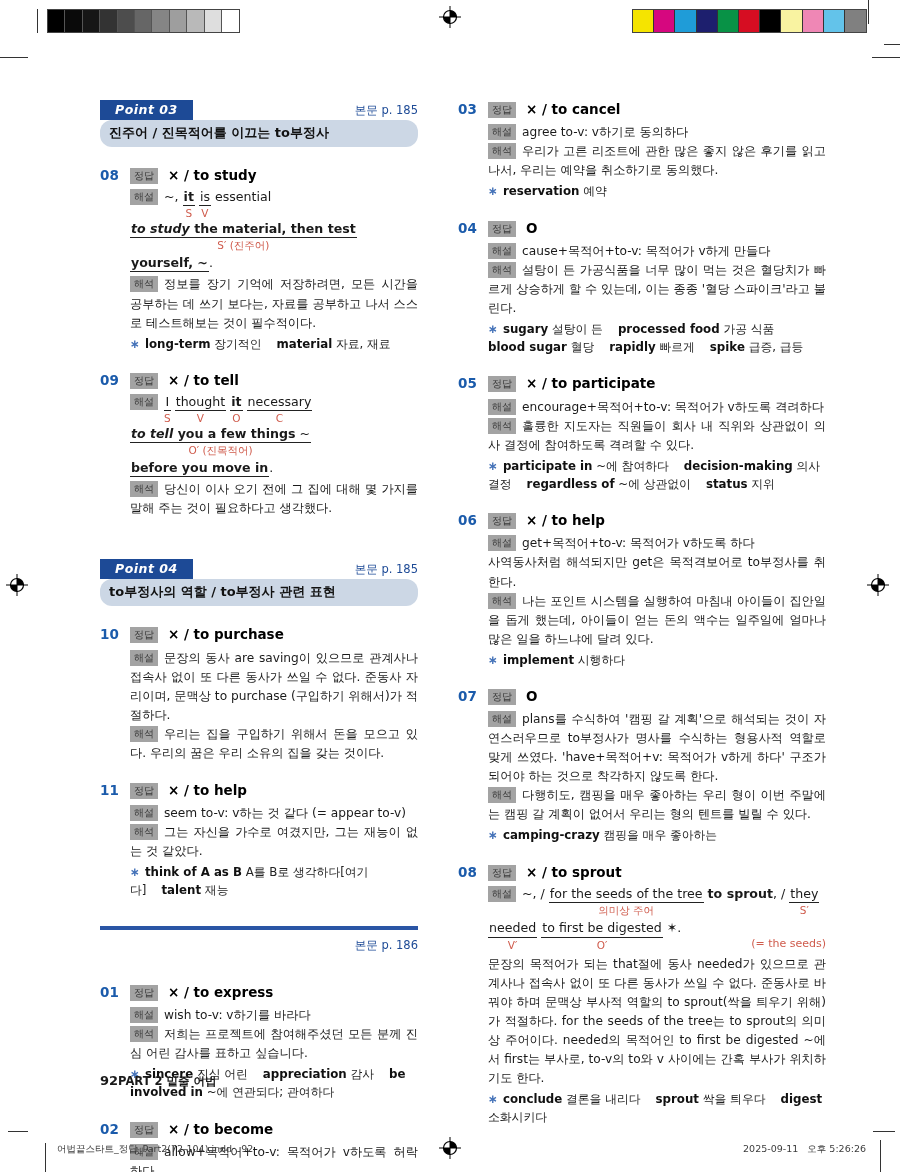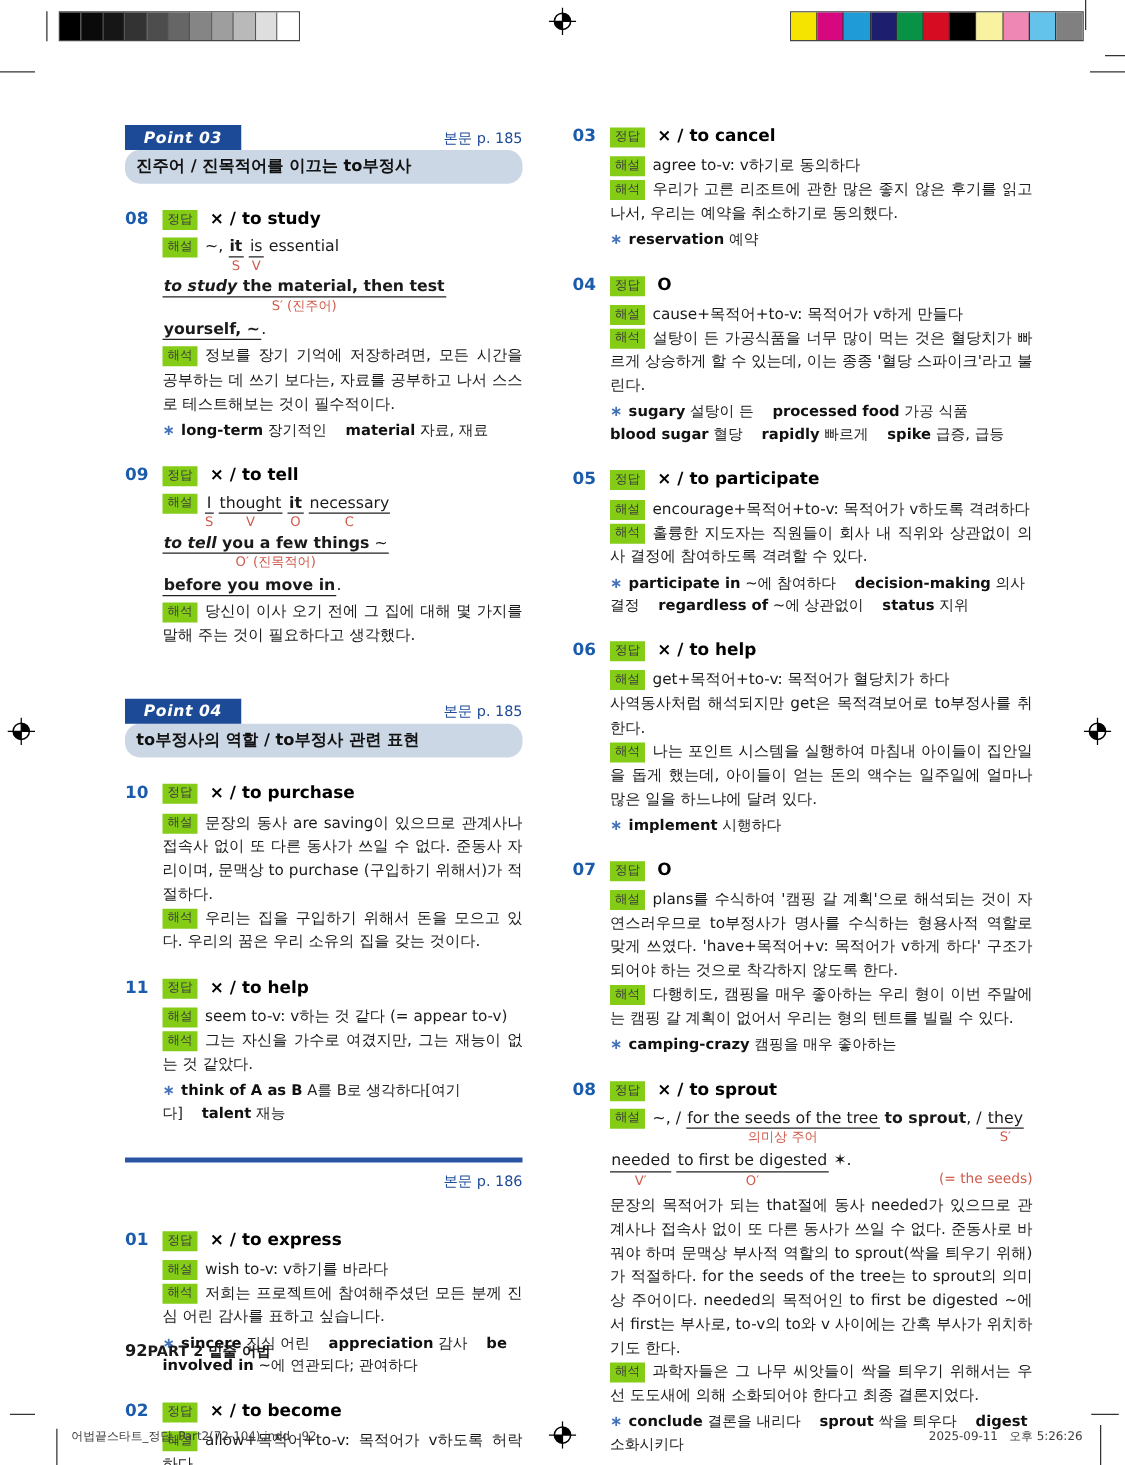--- a/index.html
+++ b/index.html
@@ -33,37 +33,37 @@
     background:linear-gradient(180deg,#2f5fae 0%,#1c3d82 55%,#142c63 100%);
     border-radius:5px 5px 12px 5px;color:#fff;display:flex;align-items:center;
     padding:0 16px;box-sizing:border-box;}
   .unit-main{font-size:22px;font-weight:700;letter-spacing:1px;}
   .unit-div{margin:0 10px;opacity:.55;font-size:17px;font-weight:400;}
   .unit-sub{font-size:15px;font-weight:700;font-style:italic;}
   .unit-head .pagref{top:12px;}
   
   .item{position:relative;padding-left:30px;margin-bottom:17px;font-size:12.2px;line-height:1.56;}
   .num{position:absolute;left:0;top:0;color:#1b5bab;font-weight:700;font-size:13.5px;}
-  .tag{display:inline-block;background:#84cc16;color:#3a3a3a;font-size:10px;line-height:1.5;
+  .tag{display:inline-block;background:#a3a3a3;color:#3a3a3a;font-size:10px;line-height:1.5;
     padding:0 4px 1px;margin-right:6px;position:relative;top:-1px;white-space:nowrap;}
   .ans{font-weight:700;font-size:13.5px;color:#000;}
   .ans-line{margin-bottom:3px;}
   .row{margin:0;text-align:justify;}
   .row.cont{text-align:justify;}
   .vocab{margin:2px 0 0;font-size:11.8px;text-align:left;}
   .vocab .star{color:#4472b8;font-weight:700;margin-right:5px;}
   .vocab .pair{margin-right:15px;white-space:normal;}
   .vocab .ven{font-weight:600;color:#111;}
   .vocab .vko{color:#222;}
   
   .dline{line-height:1.3;white-space:pre-wrap;margin:1px 0 3px;font-size:12.6px;}
   .seg{display:inline-block;text-align:center;vertical-align:top;}
   .segline{display:block;border-bottom:1.4px solid #222;padding:0 1px;}
   .seglabel{display:block;color:#cf5b4c;font-size:10.5px;line-height:1.35;}
-  .spread{display:flex;justify-content:space-between;align-items:center;}
+  .spread{display:flex;justify-content:space-between;align-items:flex-end;}
   .rednote{color:#cf5b4c;font-size:11px;padding-top:14px;}
   
   .pagefoot{position:absolute;left:100px;top:1070px;}
   .pagefoot .pnum{font-size:13px;font-weight:700;}
   .pagefoot .ptitle{font-size:11.5px;font-weight:700;}
   .slug{position:absolute;top:1143px;font-size:9.5px;color:#3c3c3c;white-space:pre;}
   #slug-left{left:57px;}
   #slug-right{right:34px;}
 </style>
 </head>
@@ -242,21 +242,21 @@
     <p class="row"><span class="tag">해석</span><span>훌륭한 지도자는 직원들이 회사 내 직위와 상관없이 의사 결정에 참여하도록 격려할 수 있다.</span></p>
     <p class="vocab"><span class="star">∗</span><span class="pair"><span class="ven">participate in</span><span class="vko"> ~에 참여하다</span></span><span class="pair"><span class="ven">decision-making</span><span class="vko"> 의사 결정</span></span><span class="pair"><span class="ven">regardless of</span><span class="vko"> ~에 상관없이</span></span><span class="pair"><span class="ven">status</span><span class="vko"> 지위</span></span></p>
   </div>
 
   <div class="item">
     <span class="num">06</span>
     <div class="ans-line">
       <span class="tag">정답</span>
       <span class="ans">× / to help</span>
     </div>
-    <p class="row"><span class="tag">해설</span><span>get+목적어+to-v: 목적어가 혈당치가 하다</span></p>
+    <p class="row"><span class="tag">해설</span><span>get+목적어+to-v: 목적어가 v하도록 하다</span></p>
     <p class="row cont">사역동사처럼 해석되지만 get은 목적격보어로 to부정사를 취한다.</p>
     <p class="row"><span class="tag">해석</span><span>나는 포인트 시스템을 실행하여 마침내 아이들이 집안일을 돕게 했는데, 아이들이 얻는 돈의 액수는 일주일에 얼마나 많은 일을 하느냐에 달려 있다.</span></p>
     <p class="vocab"><span class="star">∗</span><span class="pair"><span class="ven">implement</span><span class="vko"> 시행하다</span></span></p>
   </div>
 
   <div class="item">
     <span class="num">07</span>
     <div class="ans-line">
       <span class="tag">정답</span>
       <span class="ans">O</span>
@@ -271,21 +271,20 @@
     <div class="ans-line">
       <span class="tag">정답</span>
       <span class="ans">× / to sprout</span>
     </div>
     <div class="dline"><span class="tag">해설</span><span><span>~, / </span><span class="seg"><span class="segline"><span>for the seeds of the tree</span></span><span class="seglabel">의미상 주어</span></span><span> </span><span style="font-weight: 700;">to sprout</span><span>, / </span><span class="seg"><span class="segline"><span>they</span></span><span class="seglabel">S′</span></span></span></div>
     <div class="dline spread">
       <span><span class="seg"><span class="segline"><span>needed</span></span><span class="seglabel">V′</span></span><span> </span><span class="seg"><span class="segline"><span>to first be digested</span></span><span class="seglabel">O′</span></span><span> ✶.</span></span>
       <span class="rednote">(= the seeds)</span>
     </div>
     <p class="row cont">문장의 목적어가 되는 that절에 동사 needed가 있으므로 관계사나 접속사 없이 또 다른 동사가 쓰일 수 없다. 준동사로 바꿔야 하며 문맥상 부사적 역할의 to sprout(싹을 틔우기 위해)가 적절하다. for the seeds of the tree는 to sprout의 의미상 주어이다. needed의 목적어인 to first be digested ~에서 first는 부사로, to-v의 to와 v 사이에는 간혹 부사가 위치하기도 한다.</p>
-    <p class="row"><span class="tag">해석</span><span>과학자들은 그 나무 씨앗들이 싹을 틔우기 위해서는 우선 도도새에 의해 소화되어야 한다고 최종 결론지었다.</span></p>
     <p class="vocab"><span class="star">∗</span><span class="pair"><span class="ven">conclude</span><span class="vko"> 결론을 내리다</span></span><span class="pair"><span class="ven">sprout</span><span class="vko"> 싹을 틔우다</span></span><span class="pair"><span class="ven">digest</span><span class="vko"> 소화시키다</span></span></p>
   </div>
 </div>
 
 <div class="pagefoot">
   <span class="pnum">92</span><span class="ptitle">PART 2 밑줄 어법</span>
 </div>
 
 <div class="slug" id="slug-left">어법끝스타트_정답_Part2(72-104).indd   92</div>
 <svg class="reg" style="left:439px;top:1137px;" width="22" height="22" viewBox="0 0 22 22">

